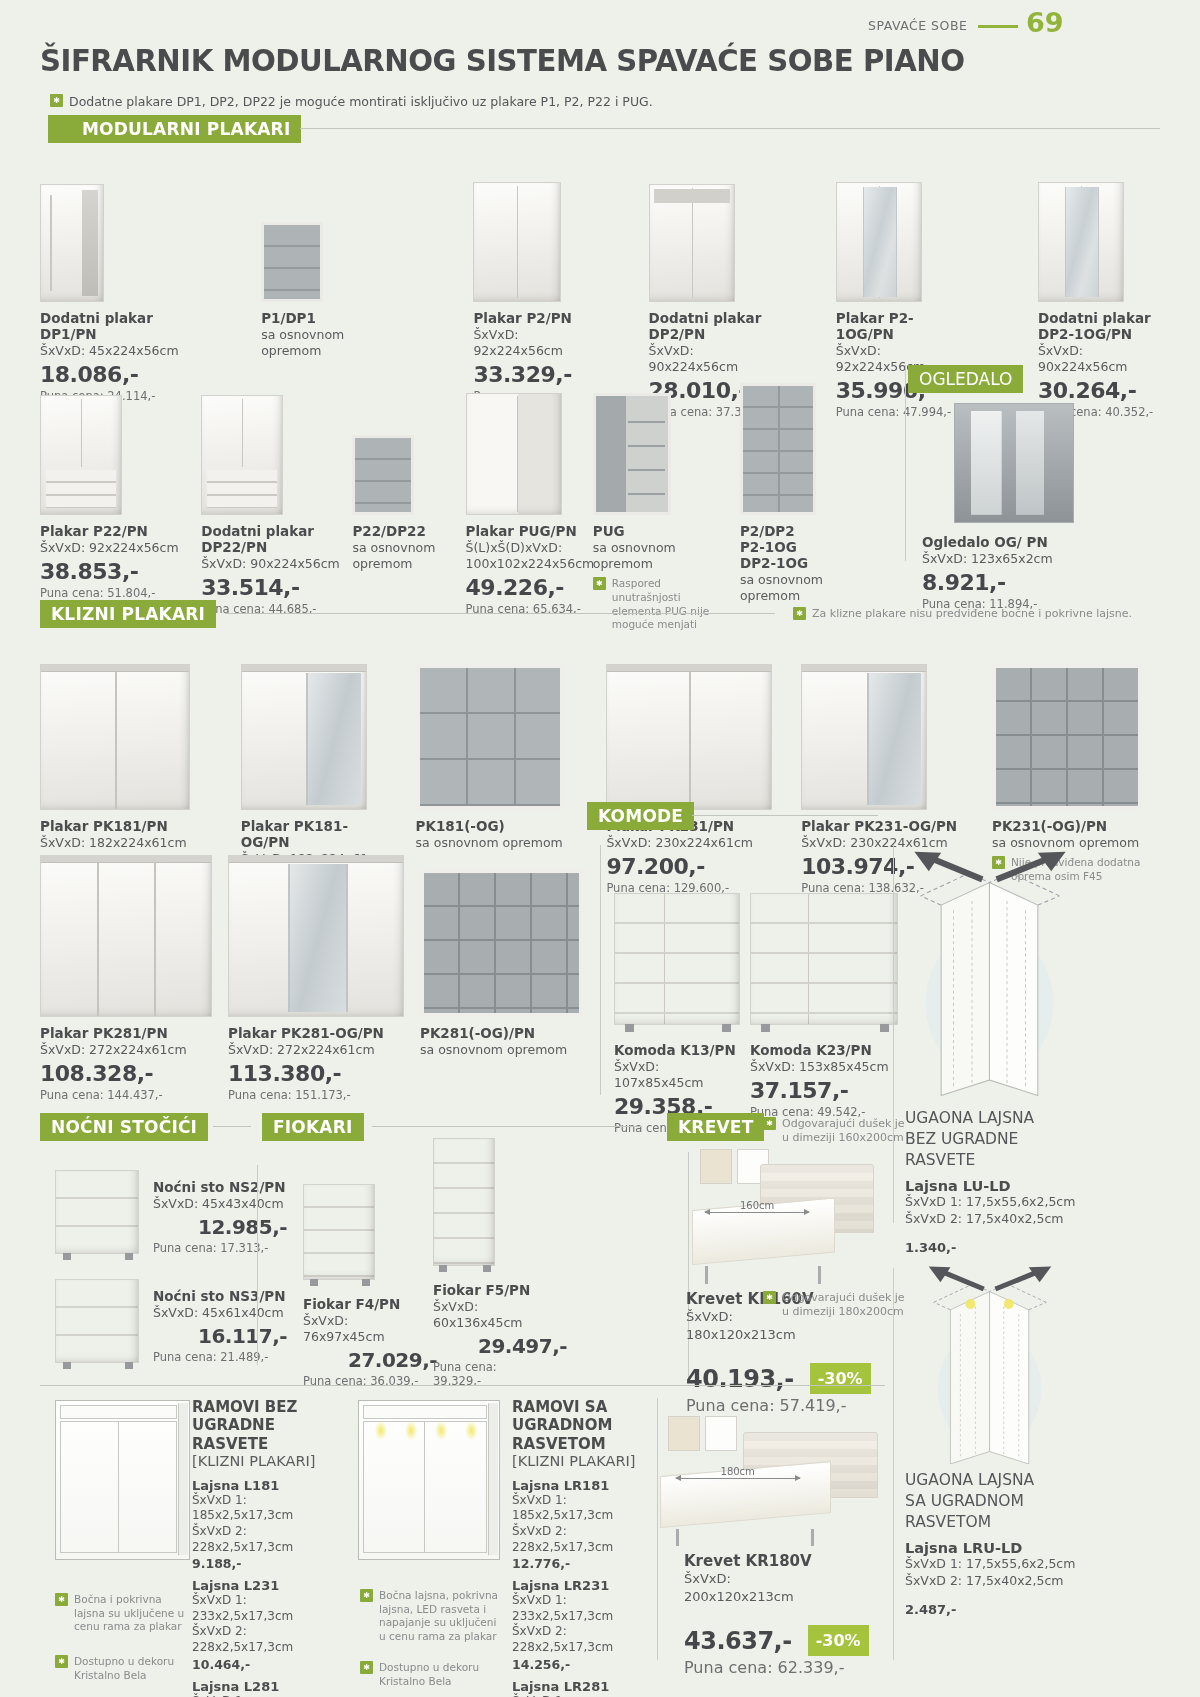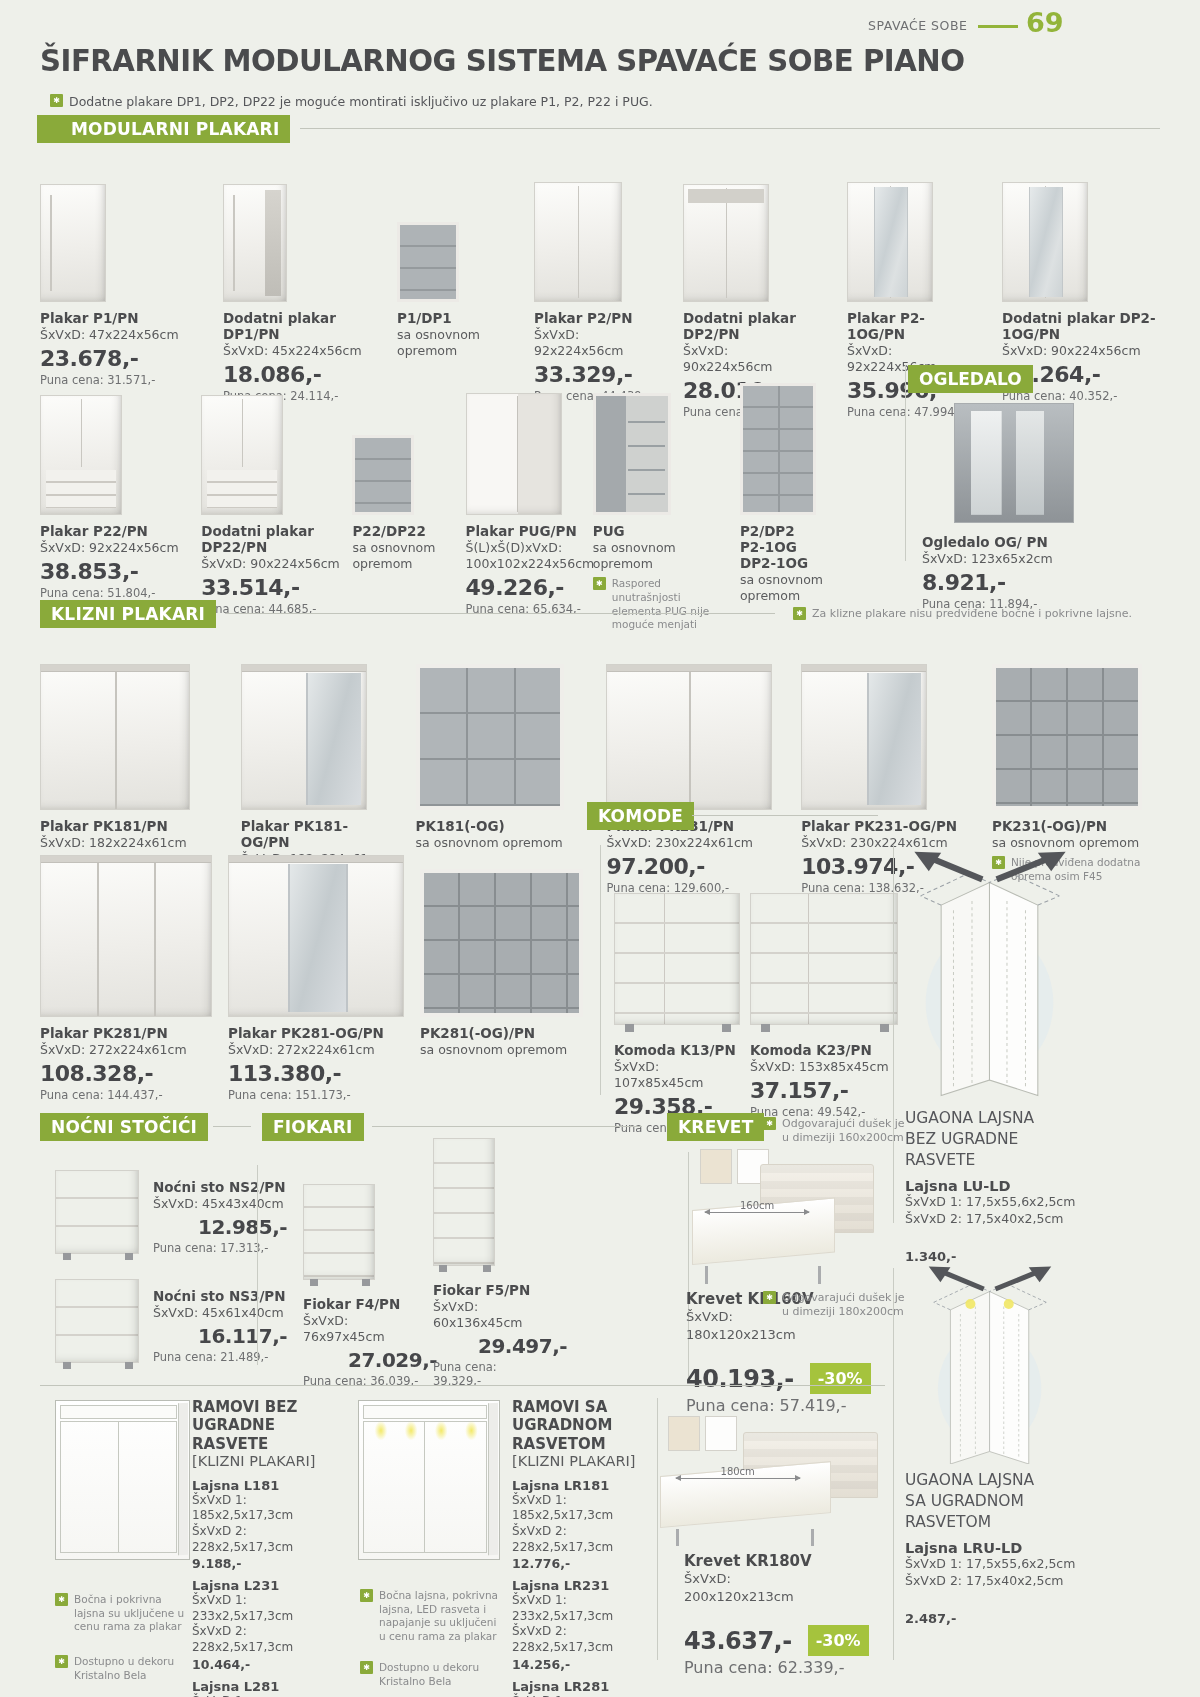--- a/index.html
+++ b/index.html
@@ -12,21 +12,21 @@
   
   .h-tag{position:absolute;top:18px;left:868px;font-size:12.5px;letter-spacing:.5px;color:#6e6f71;}
   .h-line{position:absolute;top:25px;left:978px;width:40px;height:3px;background:#93b43a;}
   .h-num{position:absolute;top:7px;left:1026px;font-size:27px;font-weight:bold;color:#93b43a;}
   .title{position:absolute;top:42px;left:40px;font-size:31px;font-weight:800;letter-spacing:-.5px;
          white-space:nowrap;transform:scaleX(.94);transform-origin:left top;color:#4a4b4d;}
 
   
   .badge{position:absolute;background:#8aaa3a;color:#fff;font-weight:bold;font-size:17px;
          padding:4px 11px;letter-spacing:.2px;white-space:nowrap;}
-  .badge-og{display:inline-block;background:#8aaa3a;color:#fff;font-weight:bold;font-size:17px;
+  .badge-og{display:inline-block;background:#8aaa3a;color:#fff;font-weight:normal;font-size:17px;
          padding:4px 11px;}
 
   
   .prow{position:absolute;display:flex;justify-content:space-between;align-items:flex-start;}
   .card{display:flex;flex-direction:column;}
   .pimg-wrap{display:flex;align-items:flex-end;margin-bottom:9px;}
   .pimg{position:relative;flex:none;background:linear-gradient(175deg,#fcfcfa,#efeeea 55%,#e3e2dd);
         border:1px solid #d2d1cb;box-sizing:border-box;
         box-shadow:inset -8px 0 10px -8px rgba(90,90,85,.35), inset 0 -6px 8px -6px rgba(90,90,85,.25);}
   .pname{font-size:13.5px;font-weight:bold;color:#4b4c4e;line-height:1.18;}
@@ -170,49 +170,40 @@
   .r-bracket{font-size:14.5px;color:#5a5b5d;margin-bottom:9px;}
   .lajsna-item{margin-bottom:7px;}
   .lname{font-size:13px;font-weight:bold;color:#4b4c4e;}
   .ldims{font-size:12px;color:#5a5b5d;line-height:1.3;}
   .lprice{font-size:12.5px;font-weight:bold;color:#4b4c4e;margin-top:1px;}
 
   
   .ug-title{font-size:15.5px;color:#55565a;line-height:1.35;}
   .ug-name{font-size:14.5px;font-weight:bold;color:#4b4c4e;margin-top:7px;}
   .ug-dims{font-size:12.5px;color:#5a5b5d;line-height:1.35;}
-  .ug-price{font-size:13px;font-weight:bold;color:#4b4c4e;margin-top:21px;}
+  .ug-price{font-size:13px;font-weight:bold;color:#4b4c4e;margin-top:12px;}
   .corner-diagram{position:absolute;}
 </style>
 </head>
 <body>
 
 <div class="page">
 
   <div class="h-tag">SPAVAĆE SOBE</div>
   <div class="h-line"></div>
   <div class="h-num">69</div>
   <div class="title">ŠIFRARNIK MODULARNOG SISTEMA SPAVAĆE SOBE PIANO</div>
   <div class="star-note abs" style="left:50px;top:89px;">
     <span class="star">✱</span>
     <span class="star-note-text" style="font-size:12.5px;color:#55565a;">Dodatne plakare DP1, DP2, DP22 je moguće montirati isključivo uz plakare P1, P2, P22 i PUG.</span>
   </div>
 
-  <div class="badge" style="left:37px;top:115px;padding-left:34px;">MODULARNI PLAKARI</div>
+  <div class="badge" style="left:48px;top:115px;padding-left:34px;">MODULARNI PLAKARI</div>
   <div class="hline" style="left:300px;top:128px;width:860px;"></div>
   <div class="prow" id="row-m1" style="left:40px;top:152px;width:1120px;">
-      <div class="card">
-        <div class="pimg-wrap">
-          <div class="pimg img-wardrobe-1door"></div>
-        </div>
-        <div class="pname">Plakar P1/PN</div>
-        <div class="pdims">ŠxVxD: 47x224x56cm</div>
-        <div class="pprice">23.678,-</div>
-        <div class="pfull">Puna cena: 31.571,-</div>
-      </div>
       <div class="card">
         <div class="pimg-wrap">
           <div class="pimg img-wardrobe-1door-open"></div>
         </div>
         <div class="pname">Dodatni plakar DP1/PN</div>
         <div class="pdims">ŠxVxD: 45x224x56cm</div>
         <div class="pprice">18.086,-</div>
         <div class="pfull">Puna cena: 24.114,-</div>
       </div>
       <div class="card">

